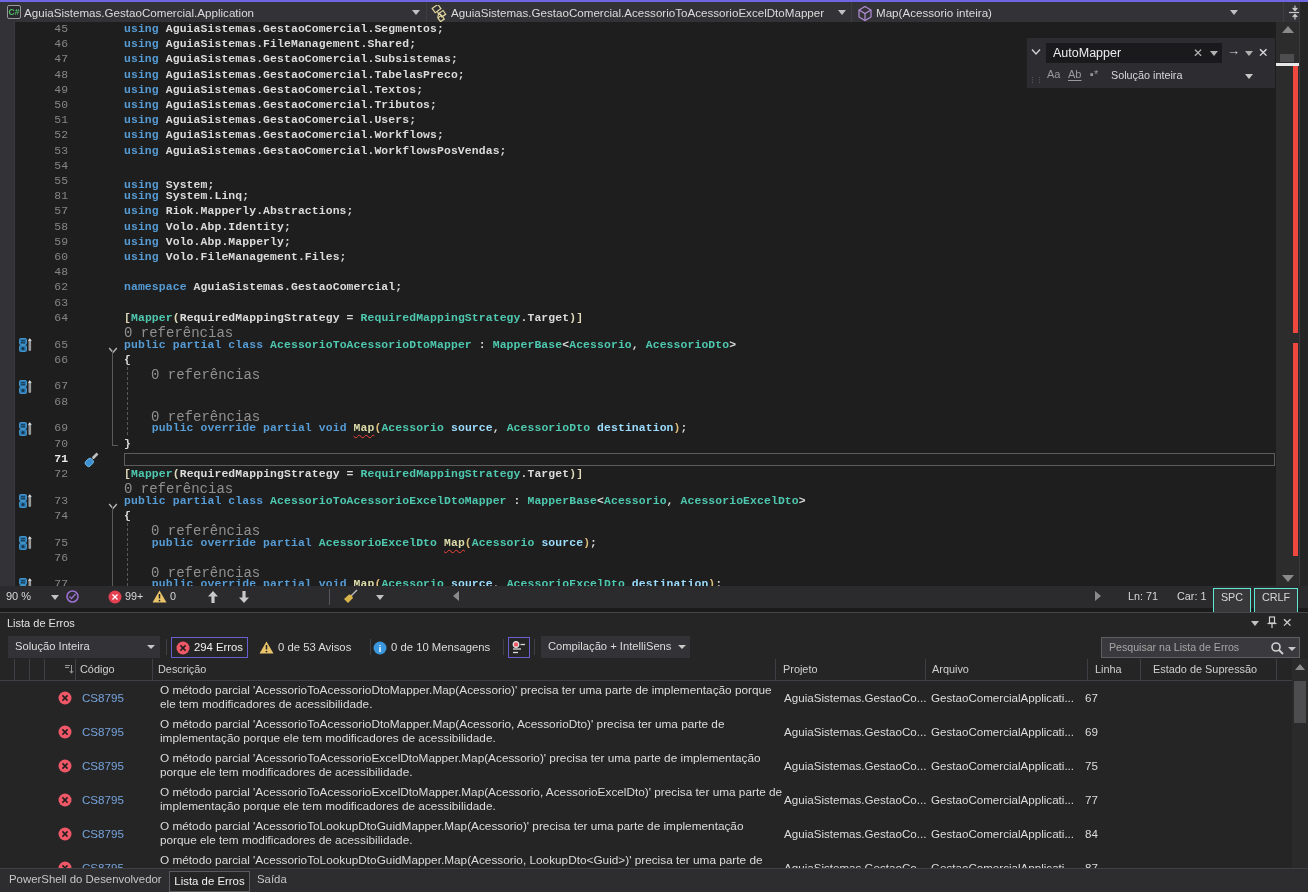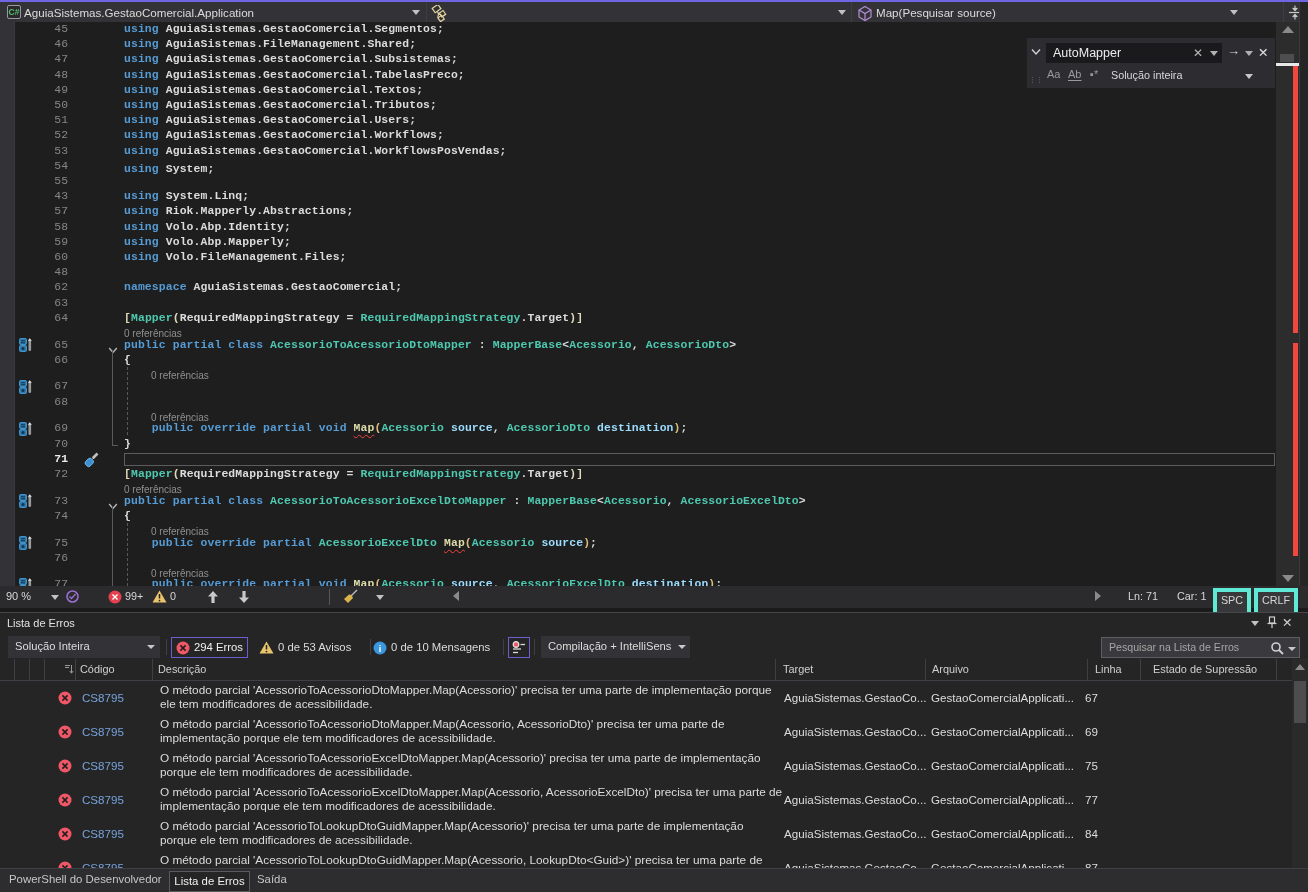--- a/index.html
+++ b/index.html
@@ -14,40 +14,40 @@
 
 #editor{position:absolute;left:0;top:22px;width:1308px;height:564px;background:#1e1e1e;overflow:hidden}
 #marginstrip{position:absolute;left:0;top:0;width:15px;height:564px;background:#333337;border-right:1px solid #3a3a3e}
 .ln{position:absolute;left:124px;height:15.2px;line-height:15.4px;white-space:pre;font-family:"Liberation Mono",monospace;font-size:11.4px;font-weight:700;letter-spacing:0.12px;color:#dcdcdc}
 .cl{font-weight:400}
 .num,.num7{position:absolute;left:20px;width:48px;text-align:right;height:15.2px;line-height:15.4px;font-family:"Liberation Mono",monospace;font-size:11.4px;color:#868686}
 .num7{color:#eaeaea;font-weight:700}
 .k{color:#569cd6}.g{color:#dcdcdc}.t{color:#4ec9b0}.p{color:#9cdcfe}.m{color:#dcdcaa}
 .b{color:#d9bd7c}.q{color:#ded8b9}
 .sq{text-decoration:underline wavy #f0443e 1.2px;text-underline-offset:2.5px}
-.cl0,.cl1{font-family:Liberation Sans, sans-serif;font-size:10px;font-weight:400;color:#909090;letter-spacing:0}
+.cl0,.cl1{font-family:Liberation Mono, monospace;font-size:14px;font-weight:400;color:#909090;letter-spacing:0}
 .cl0{margin-left:0}.cl1{margin-left:27px}
 .mgico{position:absolute;left:19px;width:14px;height:15px}
 .oline{position:absolute;width:1px;background:#5a5a5a}
 .otick{position:absolute;width:6px;height:1px;background:#5a5a5a}
 .dash{position:absolute;width:0;border-left:1px dashed #585858}
 
 #vsb{position:absolute;left:1276px;top:22px;width:23px;height:564px;background:#2c2c2d}
 #vsb .thumb{position:absolute;left:4px;top:32px;width:14px;height:8px;background:#4d4d50}
 #redstrip1{position:absolute;left:17px;top:44px;width:5px;height:267px;background:#f0473f}
 #redstrip2{position:absolute;left:17px;top:321px;width:5px;height:213px;background:#f0473f}
 #caretmark{position:absolute;left:0;top:41px;width:23px;height:2.5px;background:#e8e8ea}
 #rightstrip{position:absolute;left:1299px;top:2px;width:9px;height:584px;background:#252526;border-left:1px solid #3a3a3e}
 
 #searchov{position:absolute;left:1026px;top:38px;width:250px;height:51px;background:#2d2d31;border:1px solid #1f1f20;border-top:none}
 #sinput{position:absolute;left:19px;top:5px;width:176px;height:20px;background:#1a1a1c;color:#ececec;font-size:12.5px;line-height:20px;padding-left:7px}
 
 #estatus{position:absolute;left:0;top:586px;width:1308px;height:22px;background:#2b2b2e;color:#d6d6d6;font-size:10.8px}
 .st{position:absolute;top:4px;white-space:nowrap}
-.box{position:absolute;top:2px;height:30px;background:#38383b;border:4px solid #5eead4;text-align:center;line-height:16px}
+.box{position:absolute;top:2px;height:30px;background:#38383b;border:1px solid #5eead4;text-align:center;line-height:16px}
 
 #panel{position:absolute;left:0;top:612px;width:1308px;height:256px;background:#252526;border-top:1px solid #46464a;overflow:hidden}
 #ptitle{position:absolute;left:7px;top:4px;color:#e2e2e2;font-size:11px}
 .tbsep{position:absolute;top:26px;width:1px;height:16px;background:#3f3f46}
 .combo{position:absolute;top:23px;height:22px;background:#333337;color:#dcdcdc;font-size:11.2px;line-height:21px;padding-left:7px}
 .cda{position:absolute;width:0;height:0;border-left:4px solid transparent;border-right:4px solid transparent;border-top:4px solid #c8c8c8}
 .tbtxt{position:absolute;top:28px;color:#dcdcdc;font-size:11.3px;white-space:nowrap}
 .pborder{border:1px solid #6a5fd1}
 
 #ghdr{position:absolute;left:0;top:46px;width:1308px;height:22px;background:#252526;border-bottom:1px solid #3f3f46;color:#cfcfcf;font-size:10.9px}
@@ -76,29 +76,30 @@
   <div class="da" style="left:412px;top:8px"></div>
   <div class="csep" style="left:426px"></div>
   <div style="position:absolute;left:430px;top:3px"><svg width="17" height="17" viewBox="0 0 17 17">
     <g fill="none" stroke="#e6d8a0" stroke-width="1.2">
     <rect x="3" y="1" width="7" height="5.2" transform="rotate(-35 6.5 3.5)"></rect>
     <rect x="10.2" y="6.4" width="4.6" height="4.6" transform="rotate(-35 12.5 8.7)"></rect>
     <rect x="8.8" y="11.2" width="4.6" height="4.6" transform="rotate(-35 11 13.5)"></rect>
     <path d="M7.5 6.5 L8.5 9 L11 9.5 M8.5 9 L7.8 12.5"></path>
     </g>
         </svg></div>
+  <div class="ct" style="left:451px">AguiaSistemas.GestaoComercial.AcessorioToAcessorioExcelDtoMapper</div>
   <div class="da" style="left:838px;top:8px"></div>
   <div class="csep" style="left:851px"></div>
   <div style="position:absolute;left:857px;top:3px"><svg width="16" height="17" viewBox="0 0 16 17">
     <g fill="none" stroke="#b48ed8" stroke-width="1.2">
     <path d="M8 1.5 L14 5 L14 12 L8 15.5 L2 12 L2 5 Z"></path>
     <path d="M2 5 L8 8.5 L14 5 M8 8.5 L8 15.5"></path>
     </g>
         </svg></div>
-  <div class="ct" style="left:876px">Map(Pesquisar source)</div>
+  <div class="ct" style="left:876px">Map(Acessorio inteira)</div>
   <div class="da" style="left:1230px;top:8px"></div>
   <div class="csep" style="left:1283px"></div>
   <div style="position:absolute;left:1288px;top:3px"><svg width="14" height="15" viewBox="0 0 14 15">
    <g stroke="#c8c8c8" stroke-width="1.2" fill="#c8c8c8">
             <line x1="1" y1="7.5" x2="13" y2="7.5"></line>
    <path d="M7 0.5 L7 5 M4.7 3 L7 5.6 L9.3 3 M7 14.5 L7 10 M4.7 12 L7 9.4 L9.3 12"></path>
           </g>
         </svg></div>
 </div>
 <div id="editor">
@@ -165,21 +166,21 @@
 <div class="num" style="top:15.2px">46</div>
 <div class="num" style="top:30.4px">47</div>
 <div class="num" style="top:45.6px">48</div>
 <div class="num" style="top:60.8px">49</div>
 <div class="num" style="top:76.0px">50</div>
 <div class="num" style="top:91.2px">51</div>
 <div class="num" style="top:106.4px">52</div>
 <div class="num" style="top:121.6px">53</div>
 <div class="num" style="top:136.8px">54</div>
 <div class="num" style="top:152.0px">55</div>
-<div class="num" style="top:167.2px">43</div>
+<div class="num" style="top:167.2px">81</div>
 <div class="num" style="top:182.4px">57</div>
 <div class="num" style="top:197.6px">58</div>
 <div class="num" style="top:212.8px">59</div>
 <div class="num" style="top:228.0px">60</div>
 <div class="num" style="top:243.2px">48</div>
 <div class="num" style="top:258.4px">62</div>
 <div class="num" style="top:273.6px">63</div>
 <div class="num" style="top:288.8px">64</div>
 <div class="num" style="top:315.5px">65</div>
 <div class="num" style="top:330.7px">66</div>
@@ -208,21 +209,21 @@
   <div style="position:absolute;left:124px;top:431.2px;width:1151px;height:12.5px;border:1px solid #5c5c5c;background:#1f1f1f"></div>
   <div class="ln" style="top:0.0px"><span class="k">using</span><span class="g"> AguiaSistemas.GestaoComercial.Segmentos;</span></div>
 <div class="ln" style="top:15.2px"><span class="k">using</span><span class="g"> AguiaSistemas.FileManagement.Shared;</span></div>
 <div class="ln" style="top:30.4px"><span class="k">using</span><span class="g"> AguiaSistemas.GestaoComercial.Subsistemas;</span></div>
 <div class="ln" style="top:45.6px"><span class="k">using</span><span class="g"> AguiaSistemas.GestaoComercial.TabelasPreco;</span></div>
 <div class="ln" style="top:60.8px"><span class="k">using</span><span class="g"> AguiaSistemas.GestaoComercial.Textos;</span></div>
 <div class="ln" style="top:76.0px"><span class="k">using</span><span class="g"> AguiaSistemas.GestaoComercial.Tributos;</span></div>
 <div class="ln" style="top:91.2px"><span class="k">using</span><span class="g"> AguiaSistemas.GestaoComercial.Users;</span></div>
 <div class="ln" style="top:106.4px"><span class="k">using</span><span class="g"> AguiaSistemas.GestaoComercial.Workflows;</span></div>
 <div class="ln" style="top:121.6px"><span class="k">using</span><span class="g"> AguiaSistemas.GestaoComercial.WorkflowsPosVendas;</span></div>
-<div class="ln" style="top:140px"><span class="k">using</span><span class="g"> System;</span></div>
+<div class="ln" style="top:156px"><span class="k">using</span><span class="g"> System;</span></div>
 <div class="ln" style="top:167.2px"><span class="k">using</span><span class="g"> System.Linq;</span></div>
 <div class="ln" style="top:182.4px"><span class="k">using</span><span class="g"> Riok.Mapperly.Abstractions;</span></div>
 <div class="ln" style="top:197.6px"><span class="k">using</span><span class="g"> Volo.Abp.Identity;</span></div>
 <div class="ln" style="top:212.8px"><span class="k">using</span><span class="g"> Volo.Abp.Mapperly;</span></div>
 <div class="ln" style="top:228.0px"><span class="k">using</span><span class="g"> Volo.FileManagement.Files;</span></div>
 <div class="ln" style="top:243.2px"></div>
 <div class="ln" style="top:258.4px"><span class="k">namespace</span><span class="g"> AguiaSistemas.GestaoComercial;</span></div>
 <div class="ln" style="top:273.6px"></div>
 <div class="ln" style="top:288.8px"><span class="q">[</span><span class="t">Mapper</span><span class="q">(</span><span class="g">RequiredMappingStrategy = </span><span class="t">RequiredMappingStrategy</span><span class="g">.Target</span><span class="q">)</span><span class="q">]</span></div>
 <div class="ln cl" style="top:304.0px"><span class="cl0">0 referências</span></div>
@@ -372,21 +373,21 @@
             <line x1="1" y1="3.5" x2="5" y2="3.5"></line>
             <line x1="7.5" y1="1" x2="7.5" y2="9"></line>
             <path d="M5.8 7 L7.5 9.2 L9.2 7" fill="none"></path>
           </g>
         </svg>
     <div class="hsep" style="left:75px"></div>
     <div class="hlabel" style="left:80px">Código</div>
     <div class="hsep" style="left:152px"></div>
     <div class="hlabel" style="left:158px">Descrição</div>
     <div class="hsep" style="left:775px"></div>
-    <div class="hlabel" style="left:783px">Target</div>
+    <div class="hlabel" style="left:783px">Projeto</div>
     <div class="hsep" style="left:925px"></div>
     <div class="hlabel" style="left:932px">Arquivo</div>
     <div class="hsep" style="left:1087px"></div>
     <div class="hlabel" style="left:1095px">Linha</div>
     <div class="hsep" style="left:1140px"></div>
     <div class="hlabel" style="left:1153px">Estado de Supressão</div>
     <div class="hsep" style="left:1276px"></div>
   </div>
   <div class="erow" style="top:68px">
 <div class="eico"><svg width="14" height="14" viewBox="0 0 14 14">

